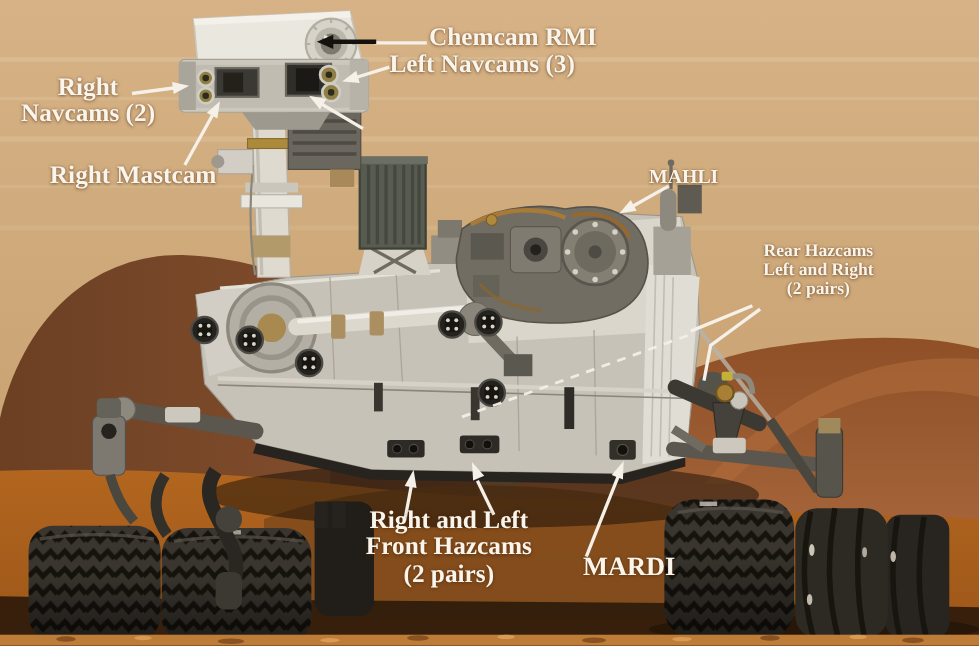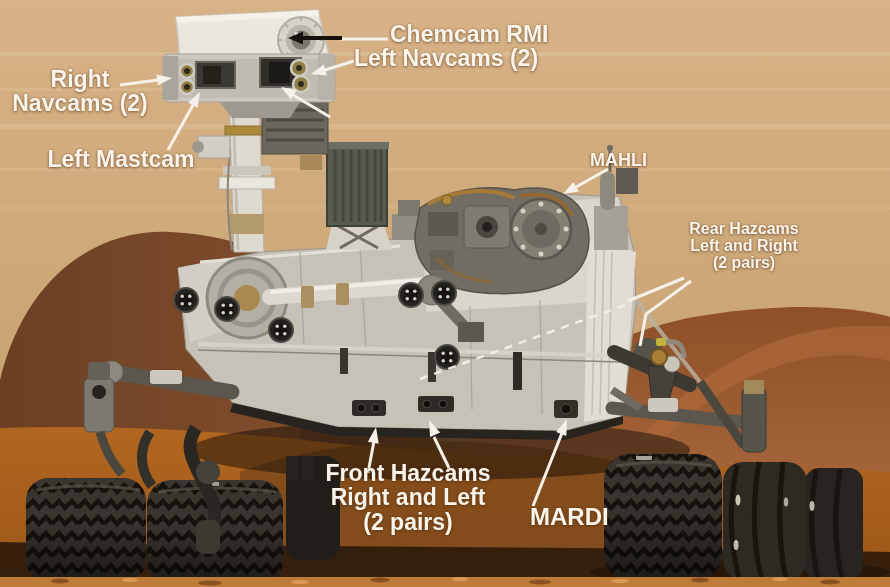--- a/index.html
+++ b/index.html
@@ -1,17 +1,17 @@
 <!DOCTYPE html>
 <html><head>
 <meta charset="utf-8">
 <style>
   html,body{margin:0;padding:0;background:#000;}
   .scene{position:relative;width:890px;height:587px;overflow:hidden;
-         font-family:Liberation Sans, sans-serif;}
+         font-family:Liberation Serif, serif;}
   .scene svg{position:absolute;left:0;top:0;}
   .lbl{position:absolute;font-weight:700;color:#f9f5ec;line-height:1.06;
        text-shadow:0 1px 3px rgba(74,40,12,.55), 0 0 2px rgba(90,45,15,.35);
        white-space:nowrap;}
   .ctr{text-align:center;}
 </style>
 </head>
 <body>
 
 <div class="scene">
@@ -352,41 +352,41 @@
     </g>
     <g>
       <path d="M533,506 L562,433"></path>
       <polygon points="567,419 566.3,435.9 556.1,431.9" stroke="none"></polygon>
     </g>
   </g>
 </svg>
 
 <div class="lbl" style="left:390px;top:22px;font-size:23px;">Chemcam RMI</div>
 
-<div class="lbl" style="left:354px;top:46px;font-size:23px;">Left Navcams (2)</div>
+<div class="lbl" style="left:354px;top:46px;font-size:23px;">Left Navcams (3)</div>
 
 
 <div class="lbl ctr" style="left:-5px;top:67px;width:170px;font-size:23px;">
   <div>Right</div>
   <div>Navcams (2)</div>
 </div>
 
 <div class="lbl ctr" style="left:16px;top:147px;width:210px;font-size:23px;">
-  <div>Left Mastcam</div>
+  <div>Right Mastcam</div>
 </div>
 
 <div class="lbl" style="left:590px;top:151px;font-size:18px;">MAHLI</div>
 
 <div class="lbl ctr" style="left:650px;top:221px;width:188px;font-size:16px;">
   <div>Rear Hazcams</div>
   <div>Left and Right</div>
   <div>(2 pairs)</div>
 </div>
 
 <div class="lbl ctr" style="left:310px;top:461px;width:196px;font-size:23px;">
+  <div>Right and Left</div>
   <div>Front Hazcams</div>
-  <div>Right and Left</div>
   <div>(2 pairs)</div>
 </div>
 
 <div class="lbl" style="left:484px;top:504px;font-size:24px;margin-left:46px;">MARDI</div>
 
 </div>
 
 </body></html>

